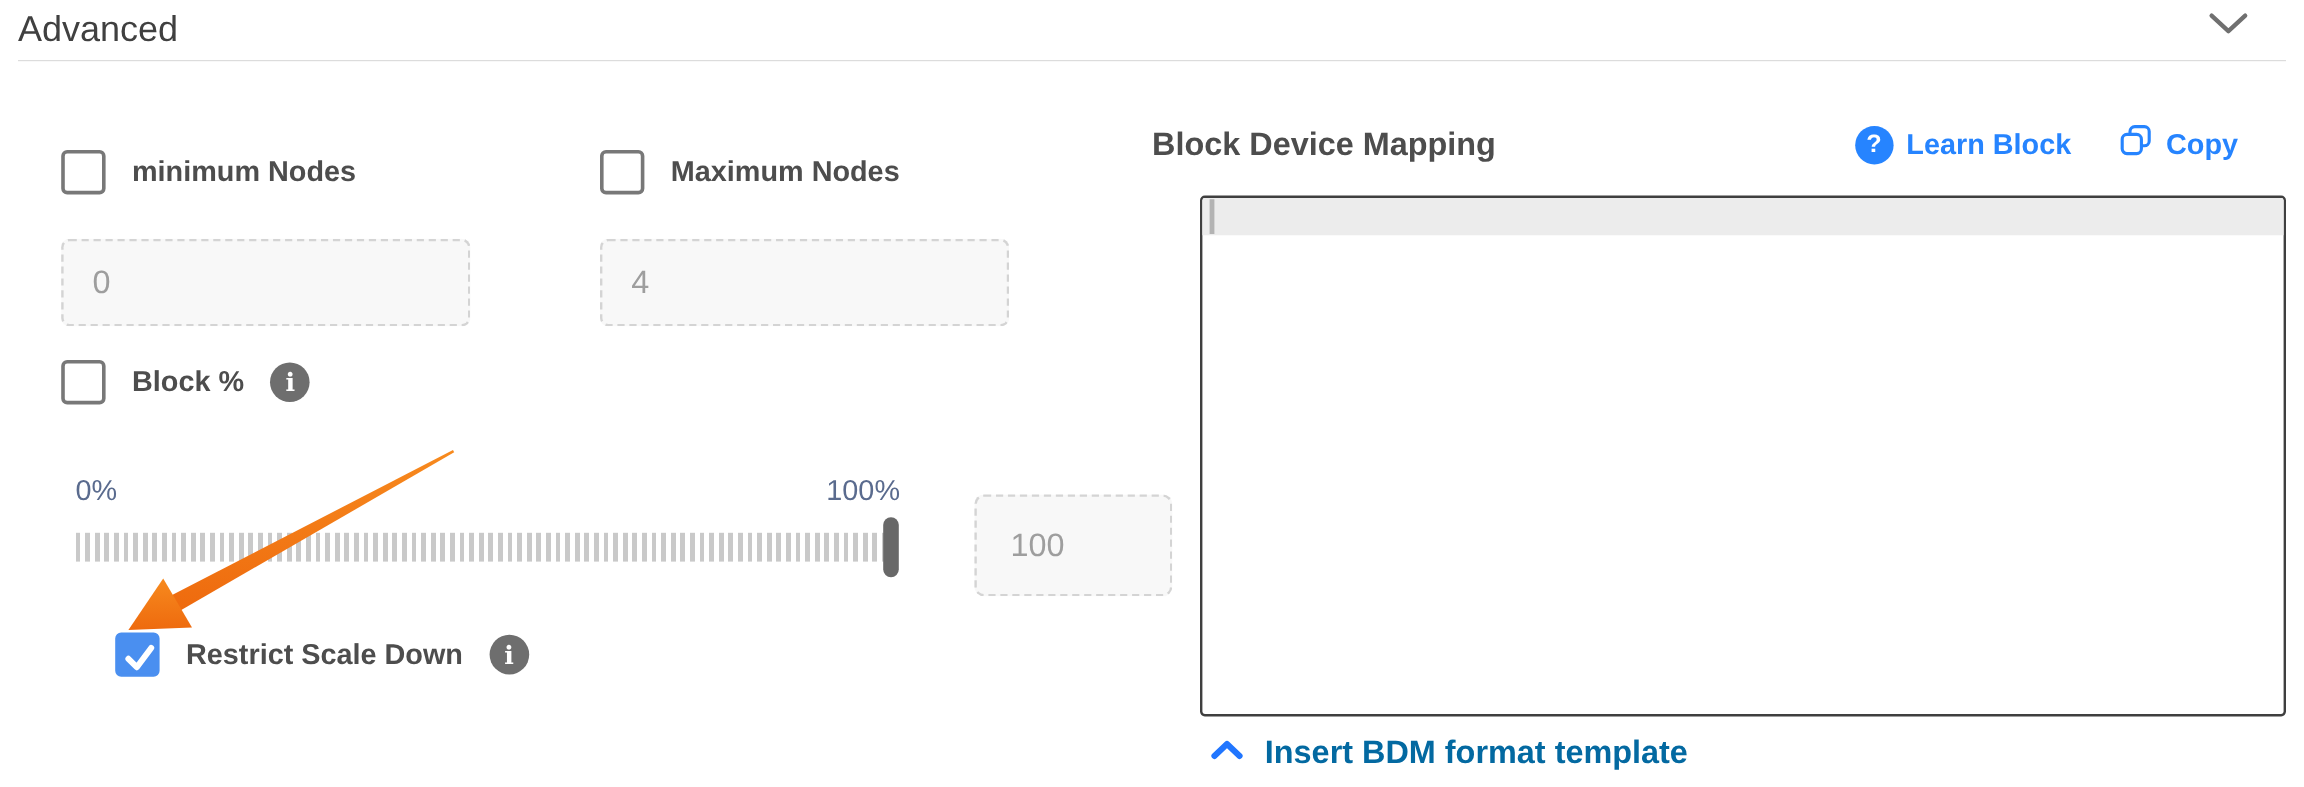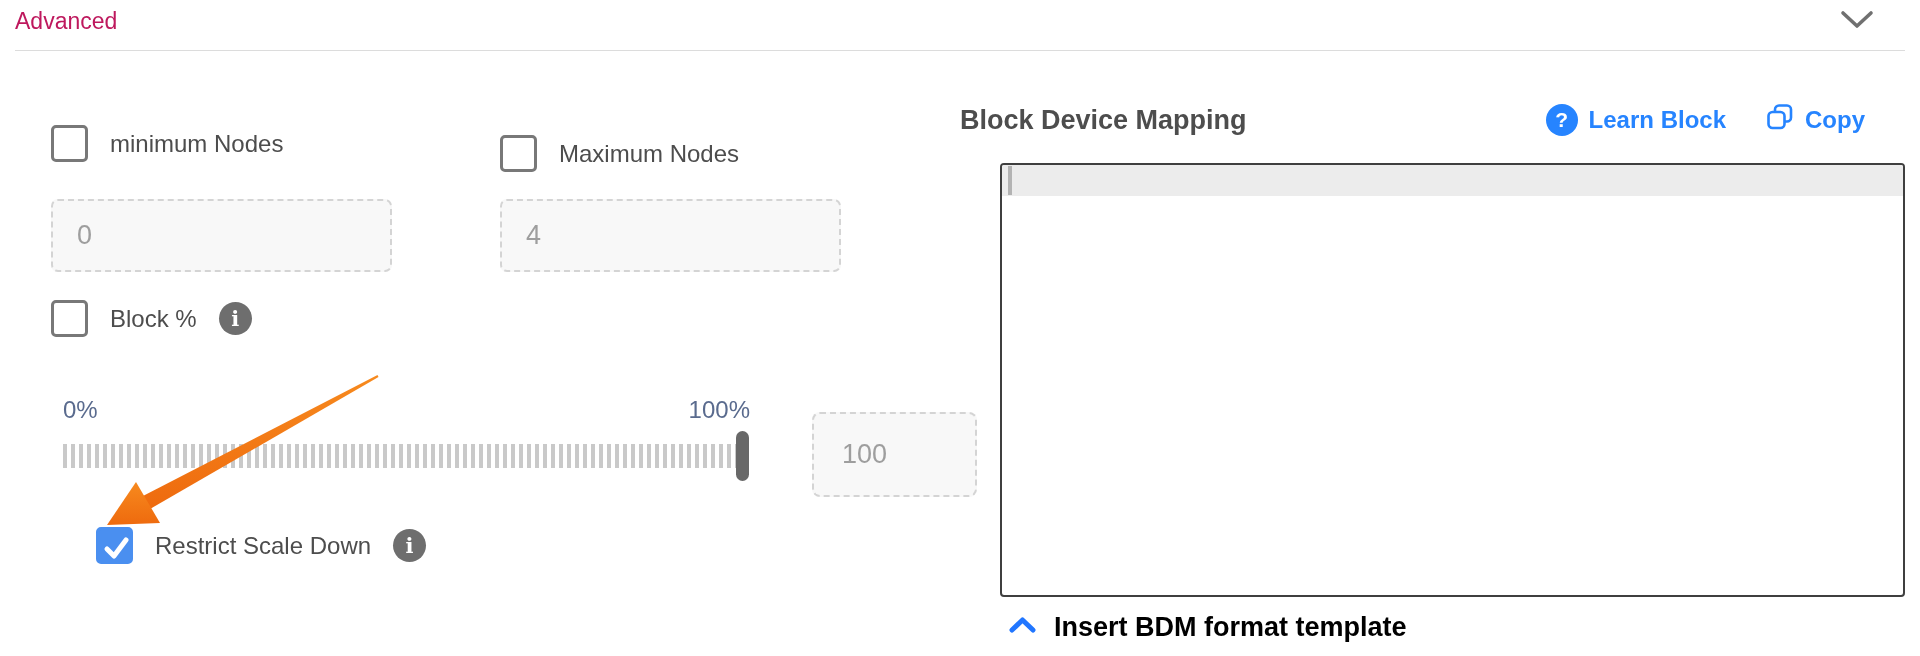--- a/index.html
+++ b/index.html
@@ -1,41 +1,41 @@
 <!DOCTYPE html>
 <html><head>
 <meta charset="utf-8">
 <style>
   * { margin:0; padding:0; box-sizing:border-box; }
   html,body { width:1920px; height:656px; background:#ffffff; overflow:hidden;
               font-family:"Liberation Sans", sans-serif; }
   .abs { position:absolute; }
 
   
-  #adv-header { left:15px; top:8px; font-size:23px; color:#be185d; font-weight:400; }
+  #adv-header { left:15px; top:8px; font-size:30px; color:#404040; font-weight:400; }
   #adv-chevron { left:1840px; top:10px; }
   #divider { left:15px; top:50px; width:1890px; height:1px; background:#dcdcdc; }
 
   
   .chk-group { display:flex; align-items:center; gap:22px; }
   .checkbox { width:37px; height:37px; border:3px solid #787878; border-radius:5px;
               background:#ffffff; flex:0 0 auto; position:relative; }
   .checkbox.checked { border-color:#4a8ff0; background:#4a8ff0; }
   .checkbox svg { position:absolute; left:0; top:0; display:none; }
   .checkbox.checked svg { display:block; }
-  .chk-label { font-size:24px; font-weight:400; color:#4d4d4d; }
+  .chk-label { font-size:24px; font-weight:700; color:#4d4d4d; }
 
   
   .dashed-input { border:2px dashed #d4d4d4; border-radius:7px; background:#f8f8f8;
                   color:#9e9e9e; font-size:27px; font-family:"Liberation Sans",sans-serif;
                   padding-left:24px; outline:none; }
 
   #min-group { left:51px; top:125px; }
   #min-input { left:51px; top:199px; width:341px; height:73px; }
-  #max-group { left:500px; top:135px;align-items:center; }
+  #max-group { left:500px; top:125px;align-items:center; }
   #max-input { left:500px; top:199px; width:341px; height:73px; }
   #spot-group { left:51px; top:300px; }
   #restrict-group { left:51px; top:527px;padding-left:45px; }
 
   .info-icon { width:33px; height:33px; border-radius:50%; background:#6e6e6e;
                color:#ffffff; display:flex; align-items:center; justify-content:center;
                font-family:"DejaVu Serif", serif; font-weight:700; font-size:21px;
                flex:0 0 auto; }
 
   
@@ -64,21 +64,21 @@
   #bdm-editor { left:1000px; top:163px; width:905px; height:434px;
                 border:2px solid #3f3f3f; border-radius:4px; background:#ffffff; }
   #bdm-firstline { position:absolute; left:0; top:0; width:100%; height:31px;
                    background:#ececec; border-radius:2px 2px 0 0; }
   #bdm-caret { position:absolute; left:6px; top:1px; width:4px; height:29px; background:#b3b3b3; }
   #bdm-content { position:absolute; left:10px; top:4px; font-family:"Liberation Mono",monospace;
                  font-size:18px; color:#333; white-space:pre; }
 
   #insert-row { left:1008px; top:612px; display:flex; align-items:center; gap:17px;
                 color:#2176ff; cursor:pointer; }
-  #insert-label { font-size:27px; font-weight:700; color:#000000; }
+  #insert-label { font-size:27px; font-weight:700; color:#0369a1; }
 </style>
 </head>
 <body>
 
 <div class="abs" id="adv-header">Advanced</div>
 <div class="abs" id="adv-chevron">
   <svg width="34" height="22" viewBox="0 0 34 22">
       <polyline points="3,3 17,16 31,3" fill="none" stroke="#707070" stroke-width="3.6" stroke-linecap="round" stroke-linejoin="round"></polyline>
     </svg>
 </div>

